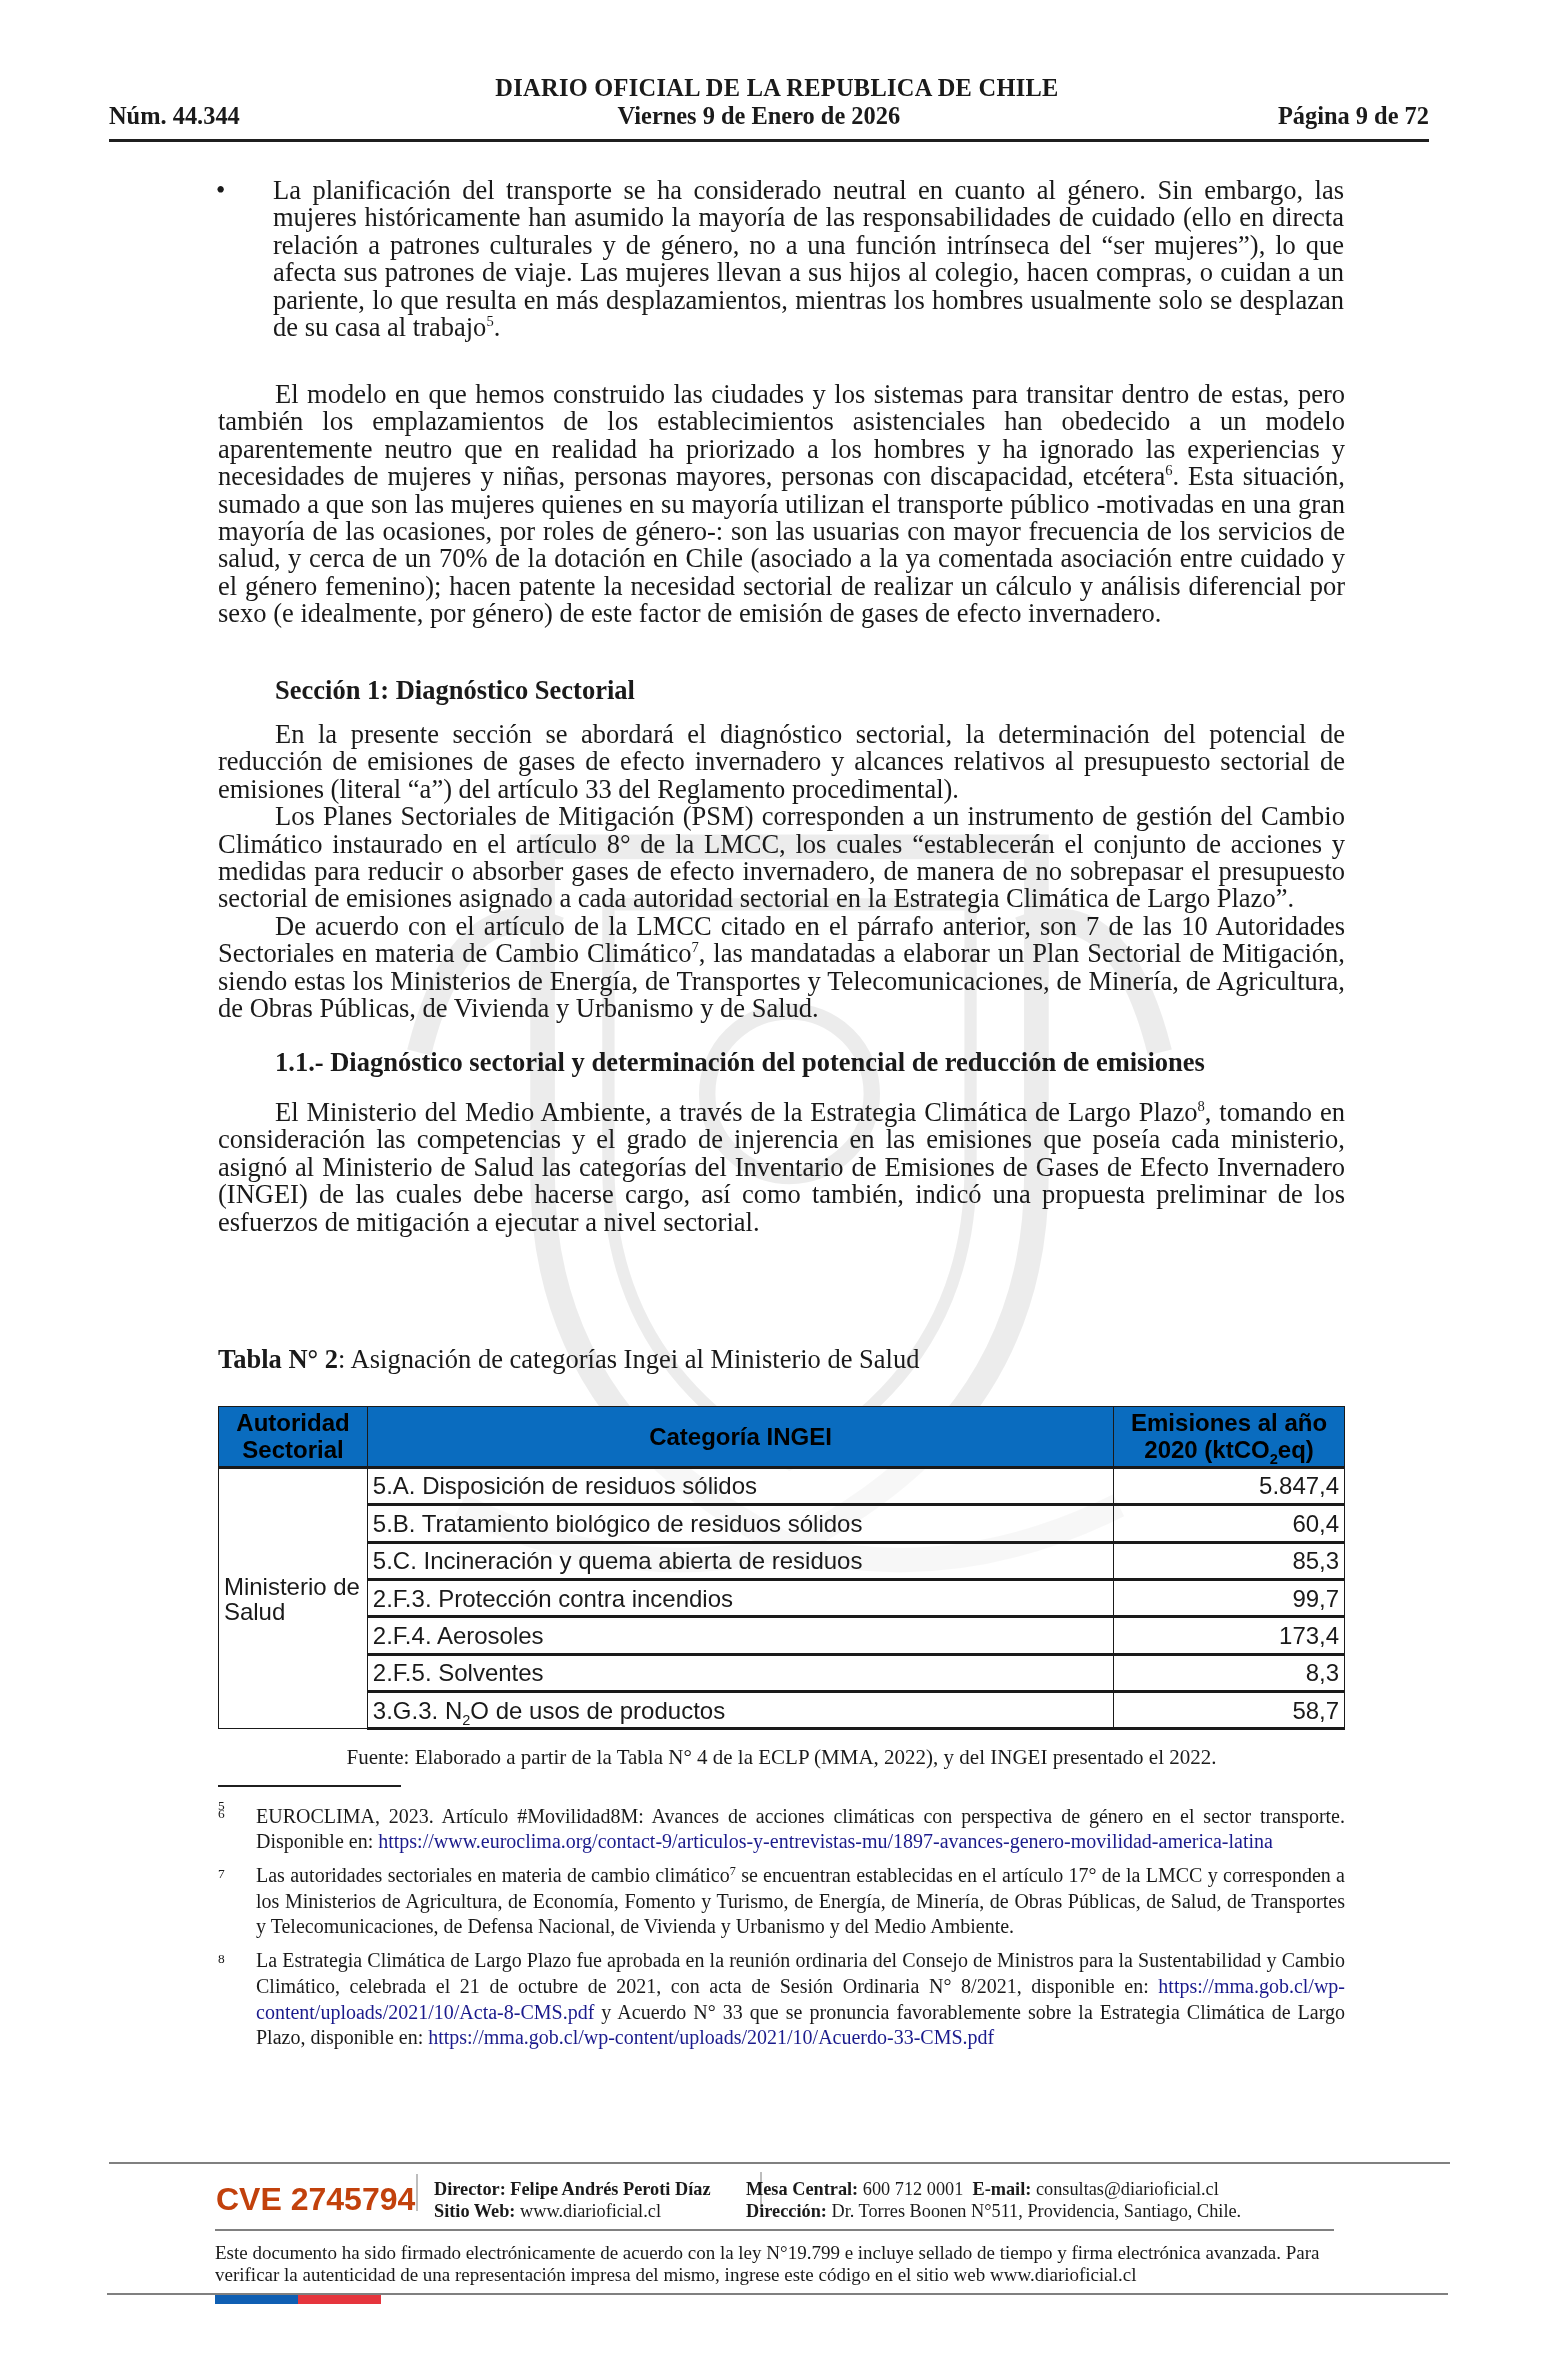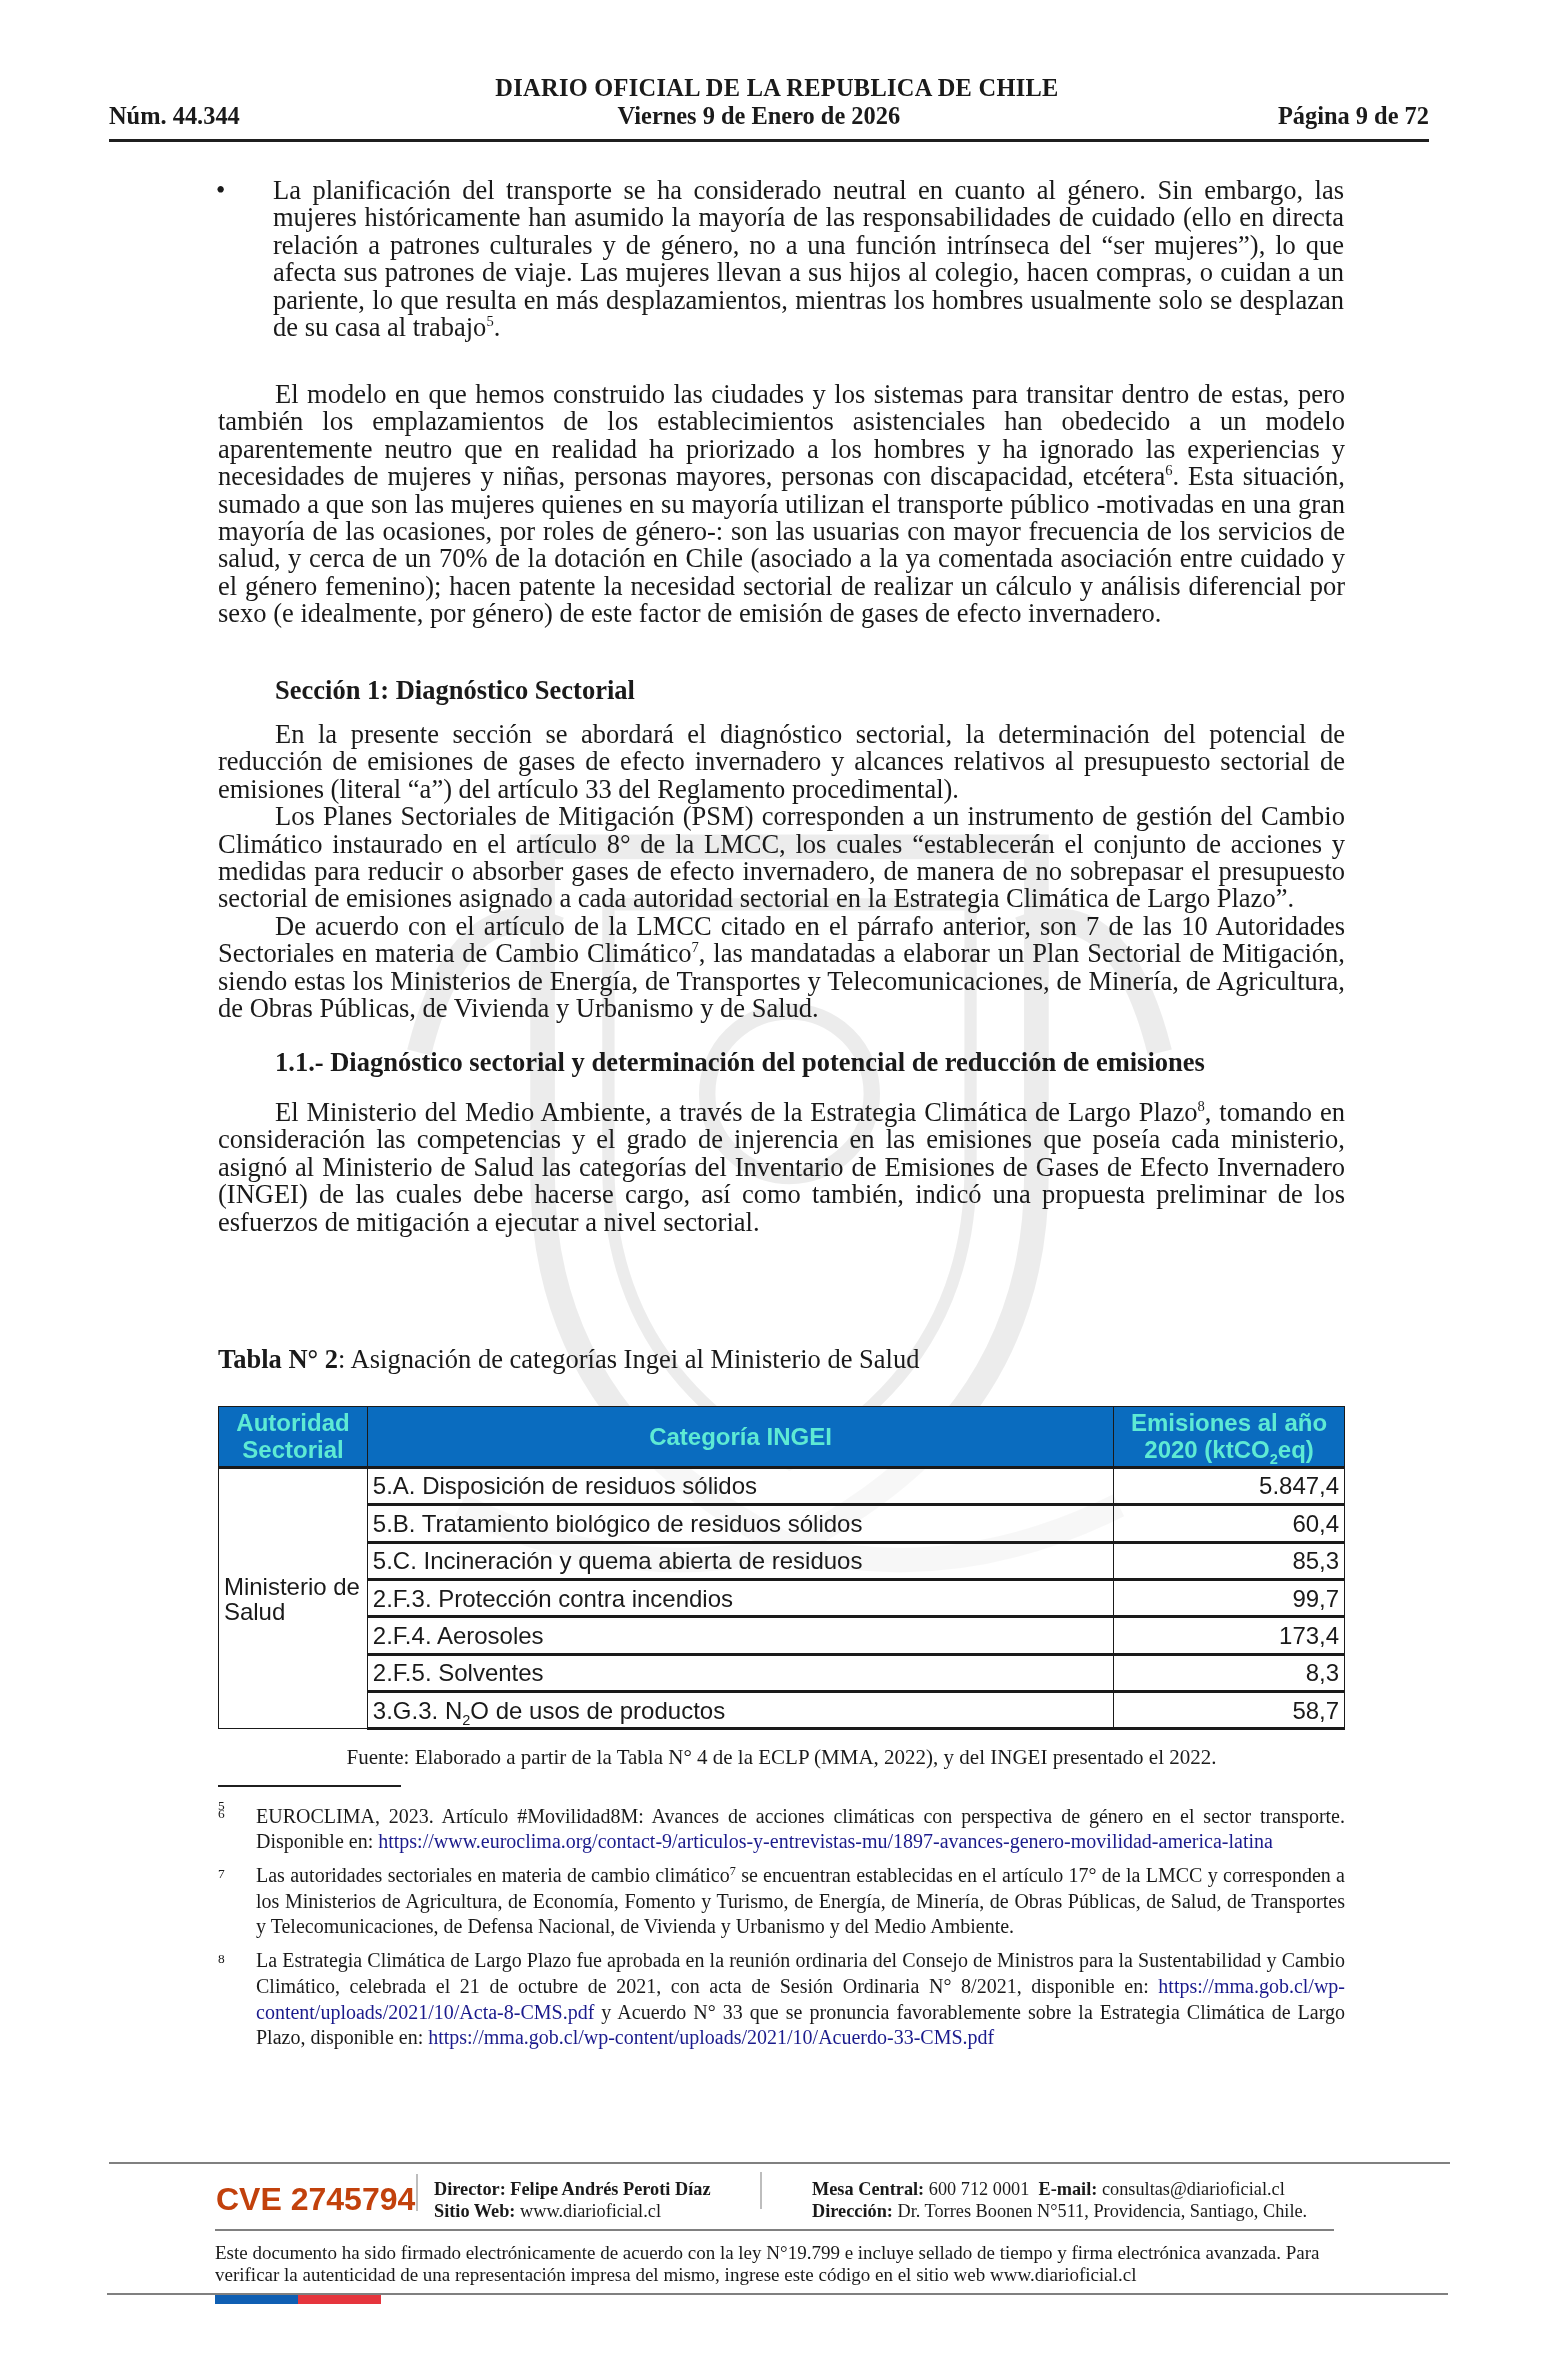--- a/index.html
+++ b/index.html
@@ -35,21 +35,21 @@
   .h-sec { font-weight: bold; }
 
   
   .tbl-caption { position: absolute; left: 218px; top: 1344px; font-size: 26.5px; }
   .tbl-caption b { font-weight: bold; }
   table.ingei {
     position: absolute; left: 218px; top: 1406px; width: 1127px; border-collapse: collapse;
     font-family: "Liberation Sans", "DejaVu Sans", sans-serif; font-size: 24px;
   }
   table.ingei th {
-    background: #0a6cbf; color: #5eead4; font-weight: bold; line-height: 27px;
+    background: #0a6cbf; color: #000000; font-weight: bold; line-height: 27px;
     border: 1.8px solid #1a1a1a; border-bottom-width: 3.7px; padding: 2.4px 3.7px; text-align: center;
   }
   table.ingei td {
     border: 1.8px solid #1a1a1a; border-top-width: 3px; height: 32px; padding: 1.2px 4.9px;
     background: rgba(255,255,255,0.6); line-height: 29px;
   }
   table.ingei td.num { text-align: right; }
   table.ingei td.auth { vertical-align: middle; line-height: 25px; padding: 0 4.9px; }
   table.ingei tr:last-child td { border-bottom-width: 3.7px; }
   .sub { font-size: 14.6px; vertical-align: -6.1px; line-height: 0; }
@@ -66,21 +66,21 @@
 
   
   .ft-rule1 { position: absolute; left: 109px; top: 2162px; width: 1341px; height: 2.4px; background: #808080; }
   .ft-cve {
     position: absolute; left: 216px; top: 2181px; font-family: "Liberation Sans", "DejaVu Sans", sans-serif;
     font-weight: bold; font-size: 32px; color: #c2410c;
   }
   .ft-vsep1 { position: absolute; left: 416px; top: 2174px; width: 1.8px; height: 37px; background: #bdbdbd; }
   .ft-col1 { position: absolute; left: 434px; top: 2178px; font-size: 18.3px; line-height: 22px; }
   .ft-vsep2 { position: absolute; left: 760px; top: 2172px; width: 1.8px; height: 37px; background: #bdbdbd; }
-  .ft-col2 { position: absolute; left: 812px; top: 2178px; font-size: 18.3px; line-height: 22px; }
+  .ft-col2 { position: absolute; left: 746px; top: 2178px; font-size: 18.3px; line-height: 22px; }
   .ft-col1 b, .ft-col2 b { font-weight: bold; }
   .ft-rule2 { position: absolute; left: 215px; top: 2229px; width: 1119px; height: 2.4px; background: #808080; }
   .ft-notice { position: absolute; left: 215px; top: 2242px; width: 1119px; font-size: 19px; line-height: 22px; }
   .ft-rule3 { position: absolute; left: 107px; top: 2293px; width: 1341px; height: 2.4px; background: #808080; }
   .flag { position: absolute; left: 215px; top: 2295px; height: 9.1px; display: flex; }
   .flag-blue { width: 83px; height: 9.1px; background: #0f5fb3; }
   .flag-red { width: 83px; height: 9.1px; background: #e5353d; }
 </style>
 </head>
 <body>

